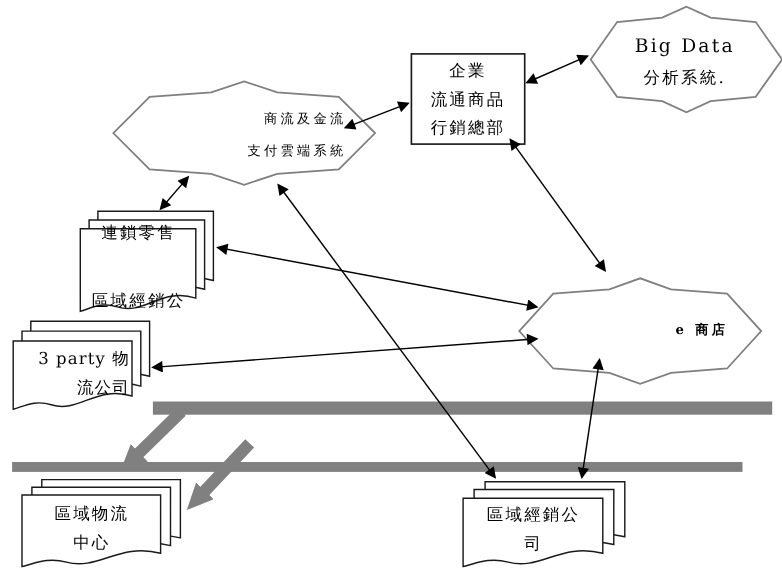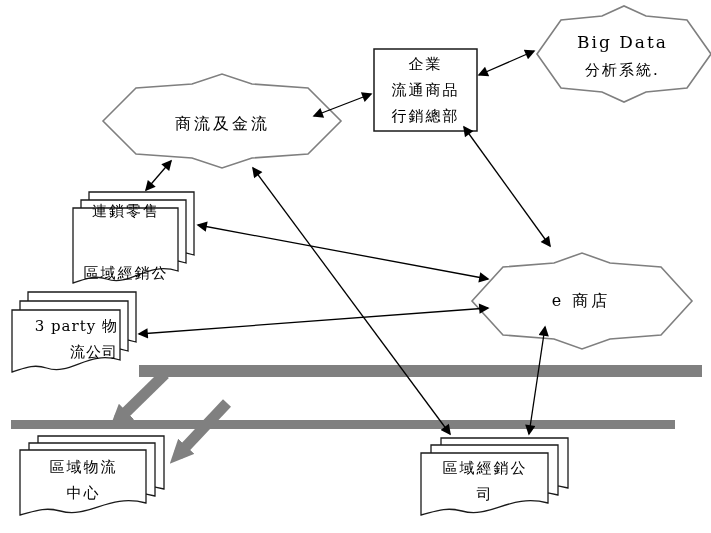--- a/index.html
+++ b/index.html
@@ -6,24 +6,24 @@
   #canvas{
     position:relative;width:711px;height:533px;background:#ffffff;overflow:hidden;
     font-family:"DejaVu Serif","Liberation Serif",serif;color:#000;
   }
   #diagram-svg{position:absolute;left:0;top:0;}
   .node-label{
     position:absolute;display:flex;flex-direction:column;justify-content:center;align-items:center;
     text-align:center;pointer-events:none;
   }
   .node-label div{white-space:nowrap;}
-  .cjk{font-size:16px;letter-spacing:3px;line-height:29px;}
+  .cjk{font-size:12px;letter-spacing:3px;line-height:29px;align-items:flex-end;}
   .cjk-sm{font-size:15px;letter-spacing:2px;line-height:26px;}
   .latin{font-size:17px;letter-spacing:2px;line-height:30px;}
-  .bold{font-weight:normal;}
+  .bold{font-weight:bold;}
 </style>
 </head>
 <body>
 
 <div id="canvas">
 
   <svg id="diagram-svg" width="711" height="533" viewBox="0 0 711 533">
     <defs>
       <marker id="ab" viewBox="0 0 10 10" refX="8.5" refY="5" markerWidth="13" markerHeight="8" orient="auto-start-reverse">
         <path d="M0 0 L10 5 L0 10 Z" fill="#000"></path>
@@ -78,20 +78,21 @@
       <line x1="171" y1="161" x2="146" y2="190" marker-start="url(#ab)" marker-end="url(#ab)"></line>
       <line x1="253" y1="168" x2="450" y2="434" marker-start="url(#ab)" marker-end="url(#ab)"></line>
       <line x1="198" y1="225" x2="488" y2="279" marker-start="url(#ab)" marker-end="url(#ab)"></line>
       <line x1="139" y1="334" x2="488" y2="308" marker-start="url(#ab)" marker-end="url(#ab)"></line>
       <line x1="545" y1="327" x2="529" y2="434" marker-start="url(#ab)" marker-end="url(#ab)"></line>
     </g>
   </svg>
 
   <div class="node-label cjk" style="left:130px;top:92px;width:185px;height:62px;">
     <div>商流及金流</div>
+    <div>支付雲端系統</div>
   </div>
 
   <div class="node-label" style="left:550px;top:24px;width:145px;height:62px;">
     <div class="latin">Big Data</div>
     <div class="cjk-sm">分析系統.</div>
   </div>
 
   <div class="node-label cjk-sm" style="left:375px;top:51px;width:101px;height:78px;">
     <div>企業</div>
     <div>流通商品</div>

